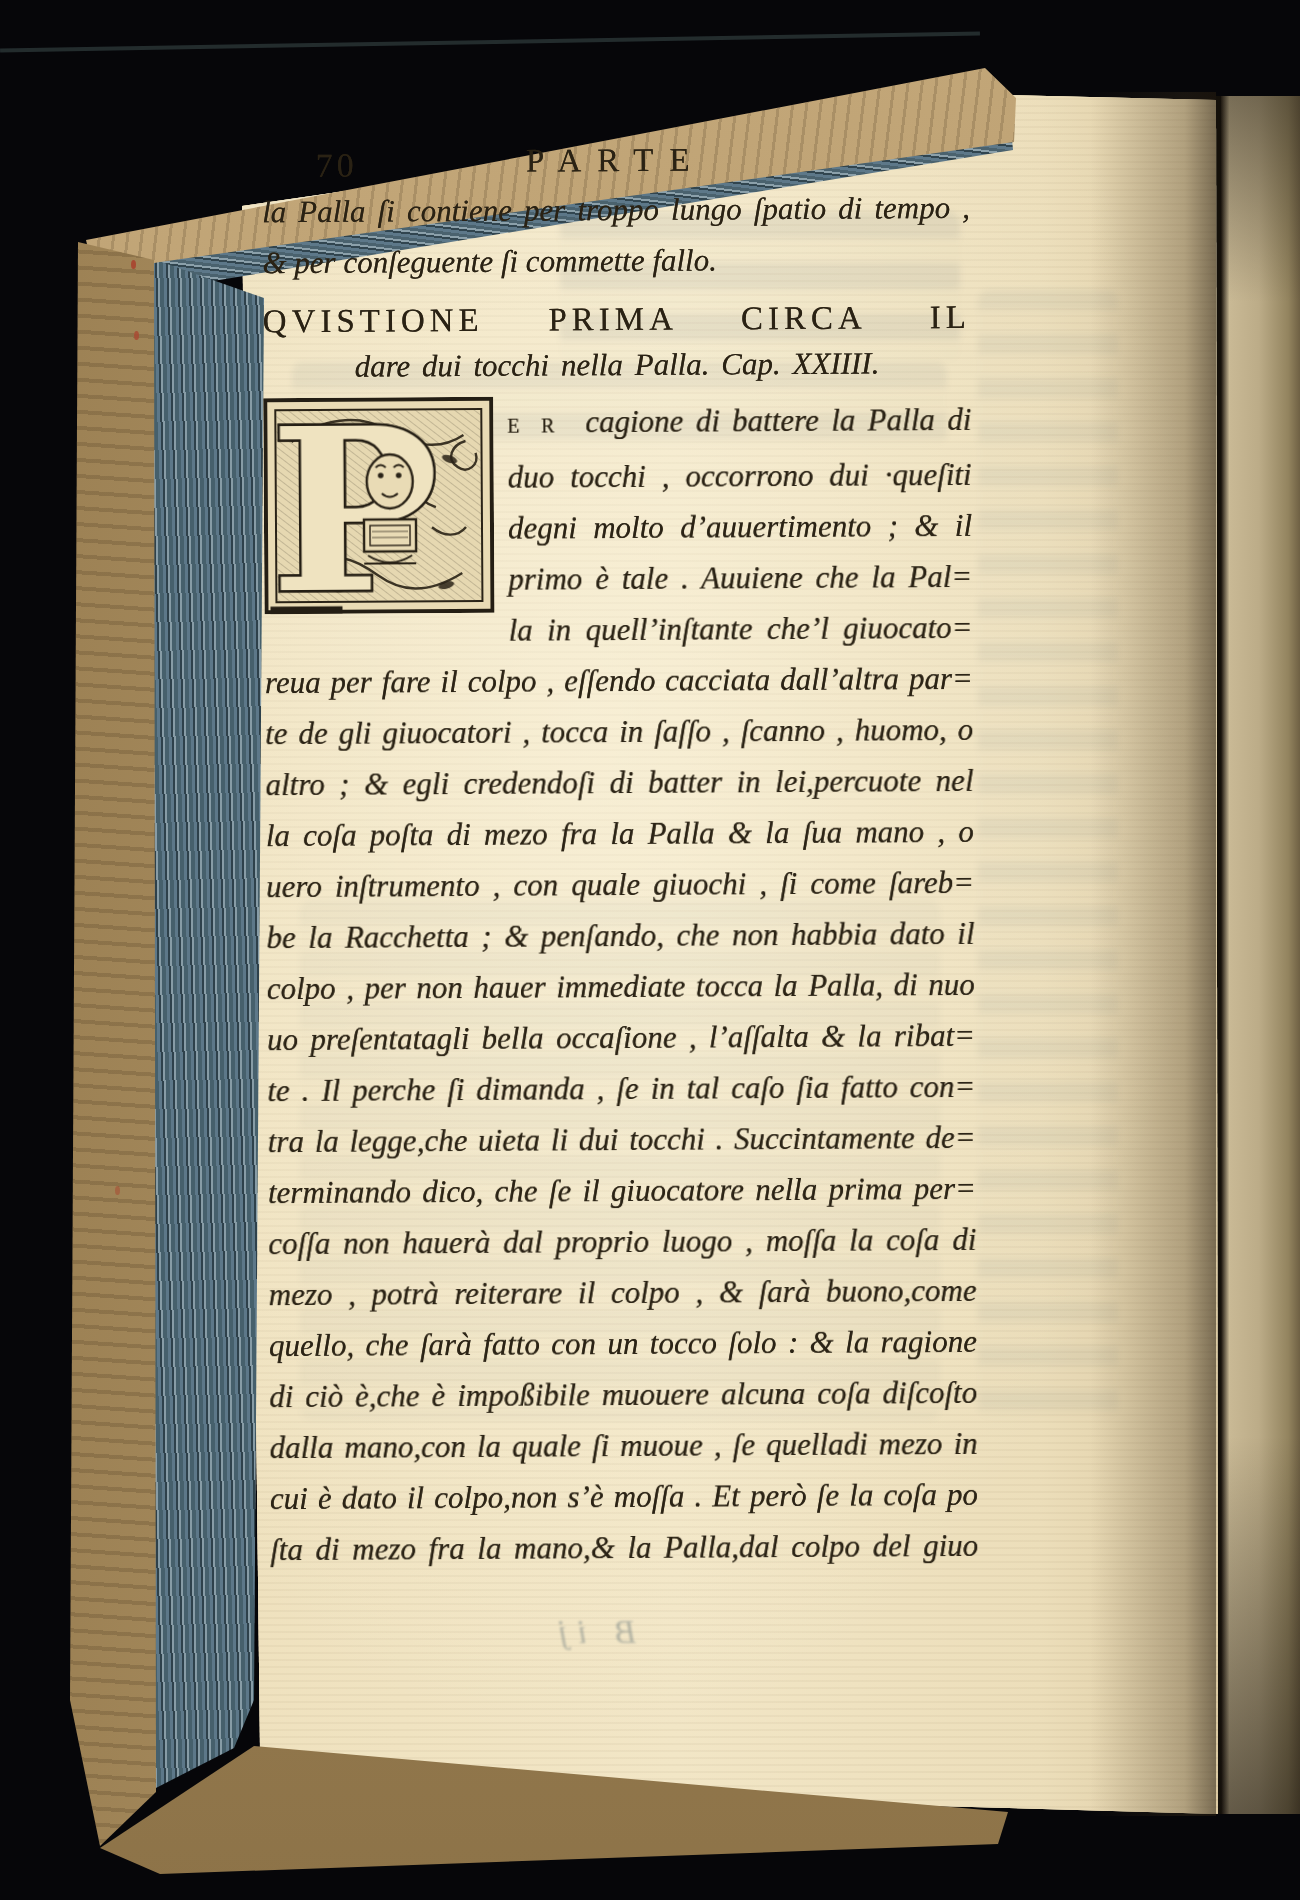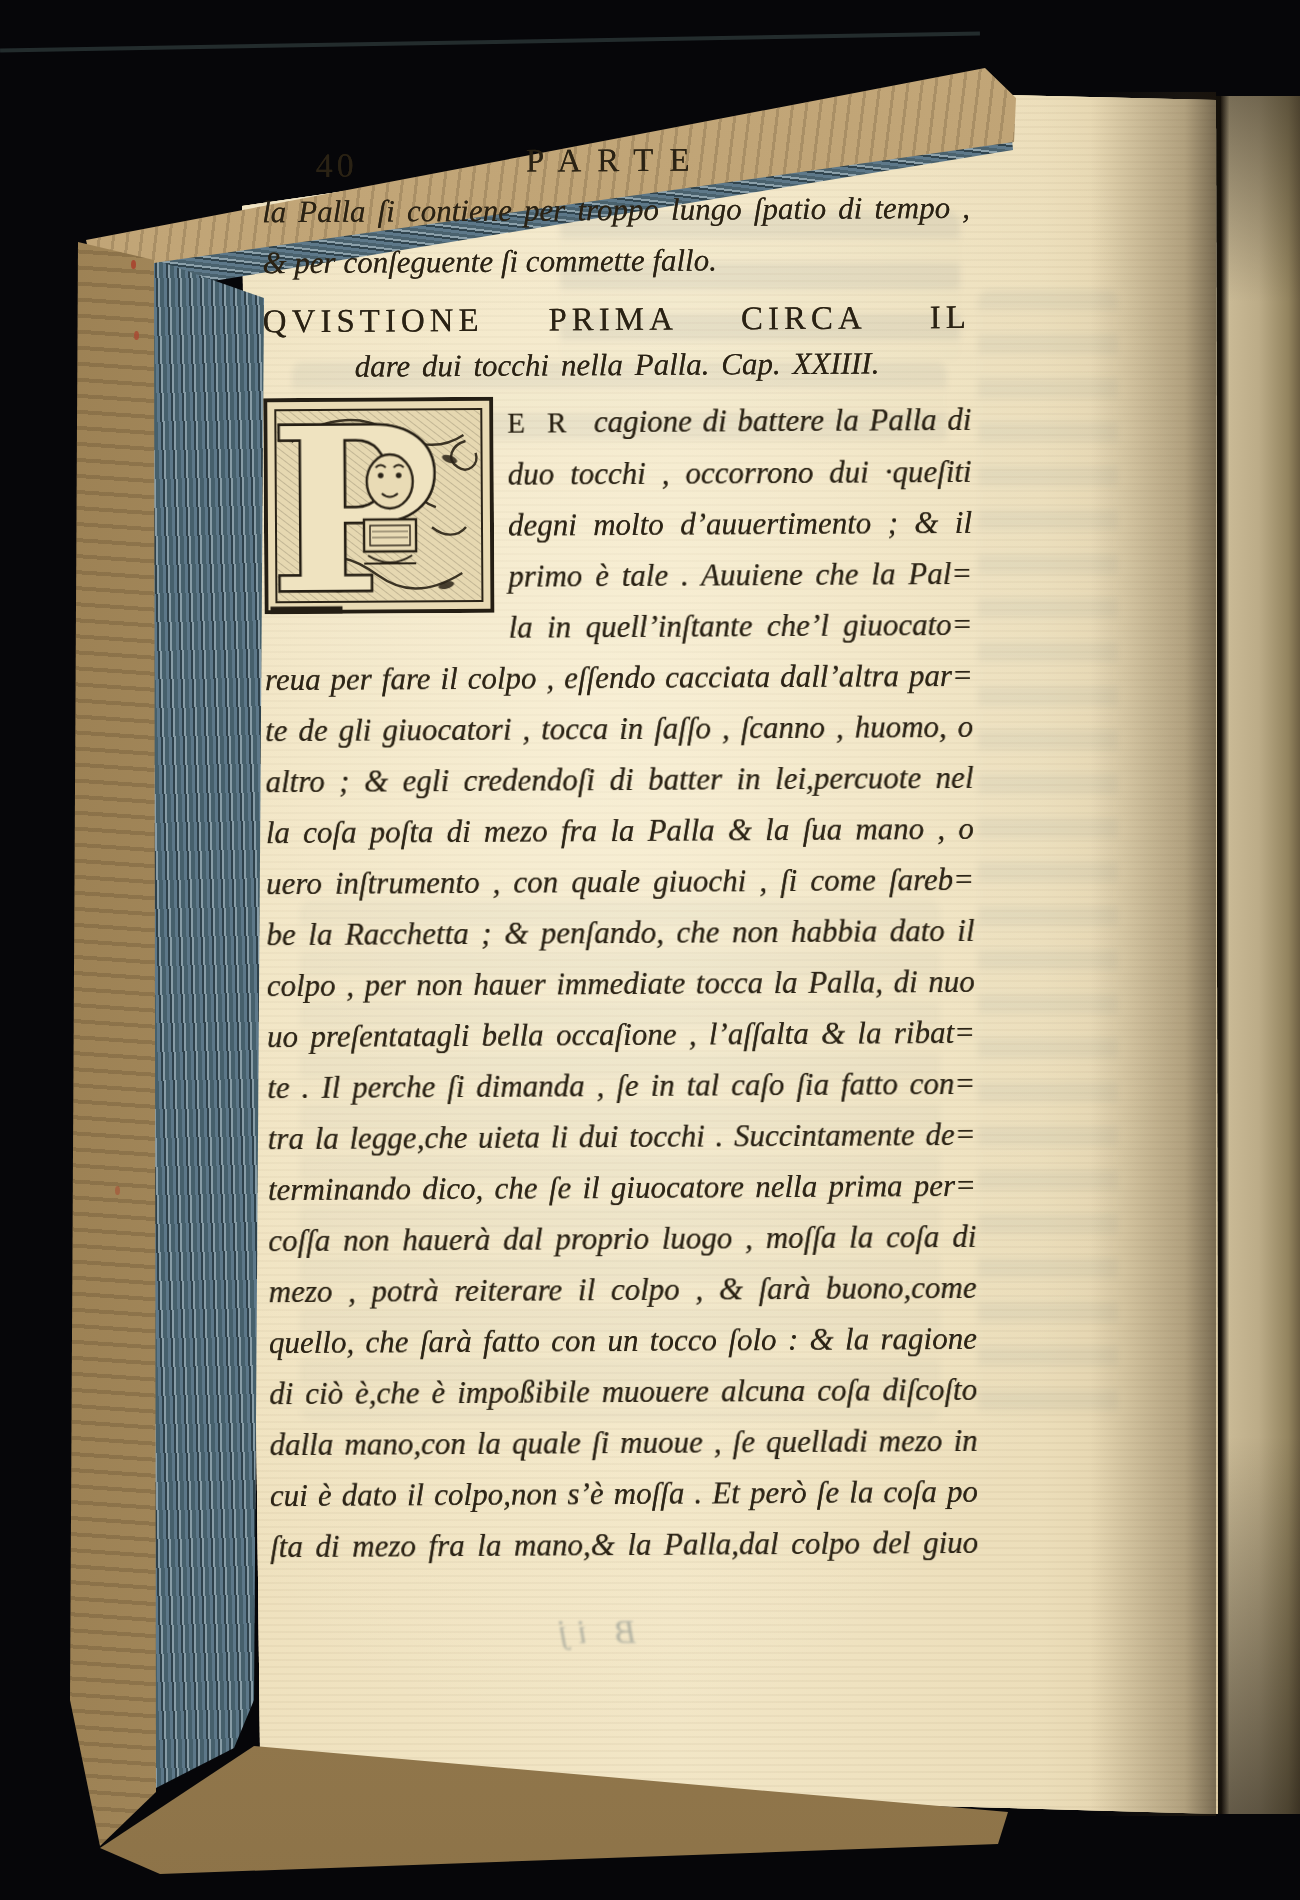--- a/index.html
+++ b/index.html
@@ -65,21 +65,21 @@
   .intro{position:absolute;left:262px;top:186px;width:708px;}
   .bline{font:italic 31px/51px "Liberation Serif",serif;text-align:justify;text-align-last:justify;}
   .intro .bline.no-just{text-align-last:left;}
   .chap-title{position:absolute;left:262px;top:298px;width:708px;
     font:400 33px/46px "Liberation Serif",serif;letter-spacing:5px;word-spacing:12px;
     text-align:justify;text-align-last:justify;}
   .chap-sub{position:absolute;left:262px;top:344px;width:708px;text-align:center;
     font:italic 31px/46px "Liberation Serif",serif;word-spacing:4px;}
   .body-text{position:absolute;left:262px;top:398px;width:708px;}
   .initial-wrap{float:left;width:244px;height:242px;}
-  .lead{font-style:normal;letter-spacing:6px;font-size:29px;}
+  .lead{font-style:normal;letter-spacing:6px;font-size:20px;}
   .woodcut{display:block;}
 
   [data-interactable]{cursor:default;}
 </style>
 </head>
 <body>
 
 <div id="scene" data-interactable="false">
 
   <div class="top-glint" data-interactable="false"></div>
@@ -99,21 +99,21 @@
   <div class="red-dot rd3" data-interactable="false"></div>
 
   <div class="ghost g1" data-interactable="false"></div>
   <div class="ghost g2" data-interactable="false"></div>
   <div class="ghost g3" data-interactable="false"></div>
   <div class="ghost g4" data-interactable="false"></div>
   <div class="ghost-sig" data-interactable="false">B ij</div>
 
   <div class="content" data-interactable="false">
 
-    <div class="folio" data-interactable="false">40</div>
+    <div class="folio" data-interactable="false">70</div>
     <div class="runhead" data-interactable="false">PARTE</div>
 
     <div class="intro" data-interactable="false">
       <div class="bline" data-interactable="false">la Palla ſi contiene per troppo lungo  ſpatio di tempo ,</div>
       <div class="bline no-just" data-interactable="false">&amp; per conſeguente ſi commette fallo.</div>
     </div>
 
     <div class="chap-title" data-interactable="false">QVISTIONE PRIMA CIRCA IL</div>
     <div class="chap-sub" data-interactable="false">dare dui tocchi nella Palla.  Cap. XXIIII.</div>
 

